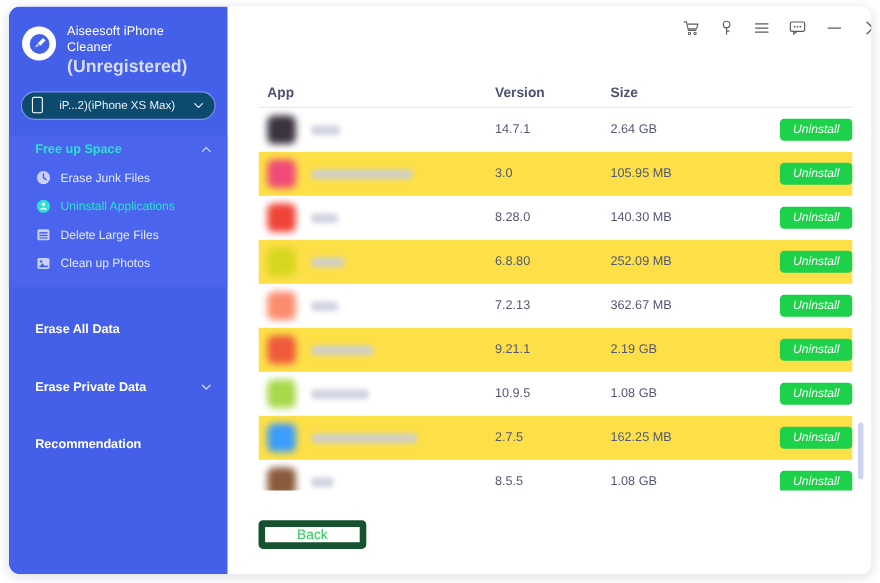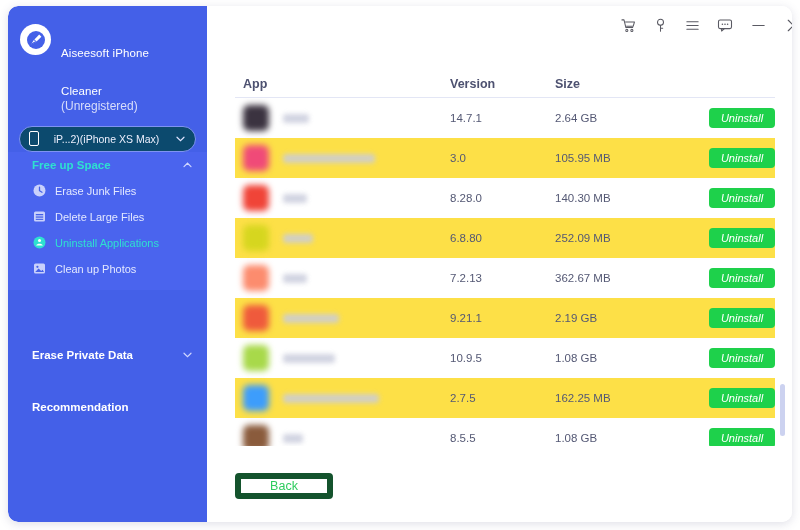--- a/index.html
+++ b/index.html
@@ -36,22 +36,22 @@
   }
   .brand-logo {
     width: 31px; height: 31px;
     border-radius: 50%;
     background: #ffffff;
     flex: 0 0 31px;
     display: flex; align-items: center; justify-content: center;
     margin-top: 2px;
   }
   .brand-text { margin-left: 10px; line-height: 1.22; }
-  .brand-line { font-size: 11.5px; color: #ffffff; letter-spacing: .1px; margin-top: 24px; }
-  .brand-sub { font-size: 12px; color: #d8ddfb; margin-top: 1px; }
+  .brand-line { font-size: 11.5px; color: #ffffff; letter-spacing: .1px; }
+  .brand-sub { font-size: 16px; color: #d8ddfb; margin-top: 1px; font-weight: bold; }
 
   .device-select {
     margin: 12px 11px 0 11px;
     height: 26px;
     background: #0c4a6e;
     border: 1px solid #7f93f2;
     border-radius: 13px;
     display: flex; align-items: center;
     padding: 0 9px;
     cursor: pointer;
@@ -65,21 +65,21 @@
   .device-label {
     flex: 1;
     font-size: 10.5px;
     color: #eceffd;
     text-align: center;
     white-space: nowrap;
     overflow: hidden;
   }
   .chev { width: 12px; flex: 0 0 12px; display:flex; align-items:center; justify-content:center; }
 
-  .nav { }
+  .nav { margin-top: 14px; }
   .nav-group.expanded { background: #4a64ee; padding-bottom: 8px; }
   .nav-head {
     height: 26px;
     display: flex; align-items: center;
     padding: 0 14px 0 24px;
     font-size: 11.5px;
     font-weight: bold;
     cursor: pointer;
   }
   .nav-head.active { color: #2ee0d0; }
@@ -260,56 +260,59 @@
         <div class="nav-item">
           <span class="nav-ico">
             <svg width="13" height="13" viewBox="0 0 13 13">
                 <circle cx="6.5" cy="6.5" r="6" fill="#c9d1fb"></circle>
                 <path d="M6.5 3.2 V6.7 L9 8.2" stroke="#4460e8" stroke-width="1.3" fill="none" stroke-linecap="round"></path>
               </svg>
           </span>
           <span>Erase Junk Files</span>
         </div>
 
+        <div class="nav-item active">
+          <span class="nav-ico">
+            <svg width="13" height="13" viewBox="0 0 13 13">
+                <circle cx="6.5" cy="6.5" r="6" fill="#2ee0d0"></circle>
+                <circle cx="6.5" cy="4.6" r="1.5" fill="#ffffff"></circle>
+                <path d="M3.2 9.4 C3.9 7.3 9.1 7.3 9.8 9.4 Z" fill="#ffffff"></path>
+              </svg>
+          </span>
+          <span>Uninstall Applications</span>
+        </div>
+
         <div class="nav-item">
           <span class="nav-ico">
             <svg width="13" height="13" viewBox="0 0 13 13">
                 <rect x="1" y="1.5" width="11" height="10" rx="1.5" fill="#c9d1fb"></rect>
                 <rect x="2.8" y="4" width="7.4" height="1.3" fill="#4460e8"></rect>
                 <rect x="2.8" y="6.4" width="7.4" height="1.3" fill="#4460e8"></rect>
                 <rect x="2.8" y="8.8" width="7.4" height="1.1" fill="#4460e8"></rect>
               </svg>
           </span>
           <span>Delete Large Files</span>
         </div>
 
-        <div class="nav-item active">
-          <span class="nav-ico">
-            <svg width="13" height="13" viewBox="0 0 13 13">
-                <circle cx="6.5" cy="6.5" r="6" fill="#2ee0d0"></circle>
-                <circle cx="6.5" cy="4.6" r="1.5" fill="#ffffff"></circle>
-                <path d="M3.2 9.4 C3.9 7.3 9.1 7.3 9.8 9.4 Z" fill="#ffffff"></path>
-              </svg>
-          </span>
-          <span>Uninstall Applications</span>
-        </div>
-
         <div class="nav-item">
           <span class="nav-ico">
             <svg width="13" height="13" viewBox="0 0 13 13">
                 <rect x="1" y="1.5" width="11" height="10" rx="1.5" fill="#c9d1fb"></rect>
                 <circle cx="4.4" cy="4.8" r="1.1" fill="#4460e8"></circle>
                 <path d="M2.2 10 L5.6 6.4 L8.2 9 L9.6 7.8 L11 10 Z" fill="#4460e8"></path>
               </svg>
           </span>
           <span>Clean up Photos</span>
         </div>
       </div>
 
       <div class="nav-spacer-lg"></div>
+      <div class="nav-head plain">
+        <span>Erase All Data</span>
+      </div>
 
       <div class="nav-spacer-lg"></div>
       <div class="nav-head plain">
         <span>Erase Private Data</span>
         <span class="chev">
           <svg width="9" height="6" viewBox="0 0 9 6">
               <path d="M1 1.2 L4.5 4.6 L8 1.2" stroke="#cfd6ff" stroke-width="1.2" fill="none" stroke-linecap="round"></path>
             </svg>
         </span>
       </div>

